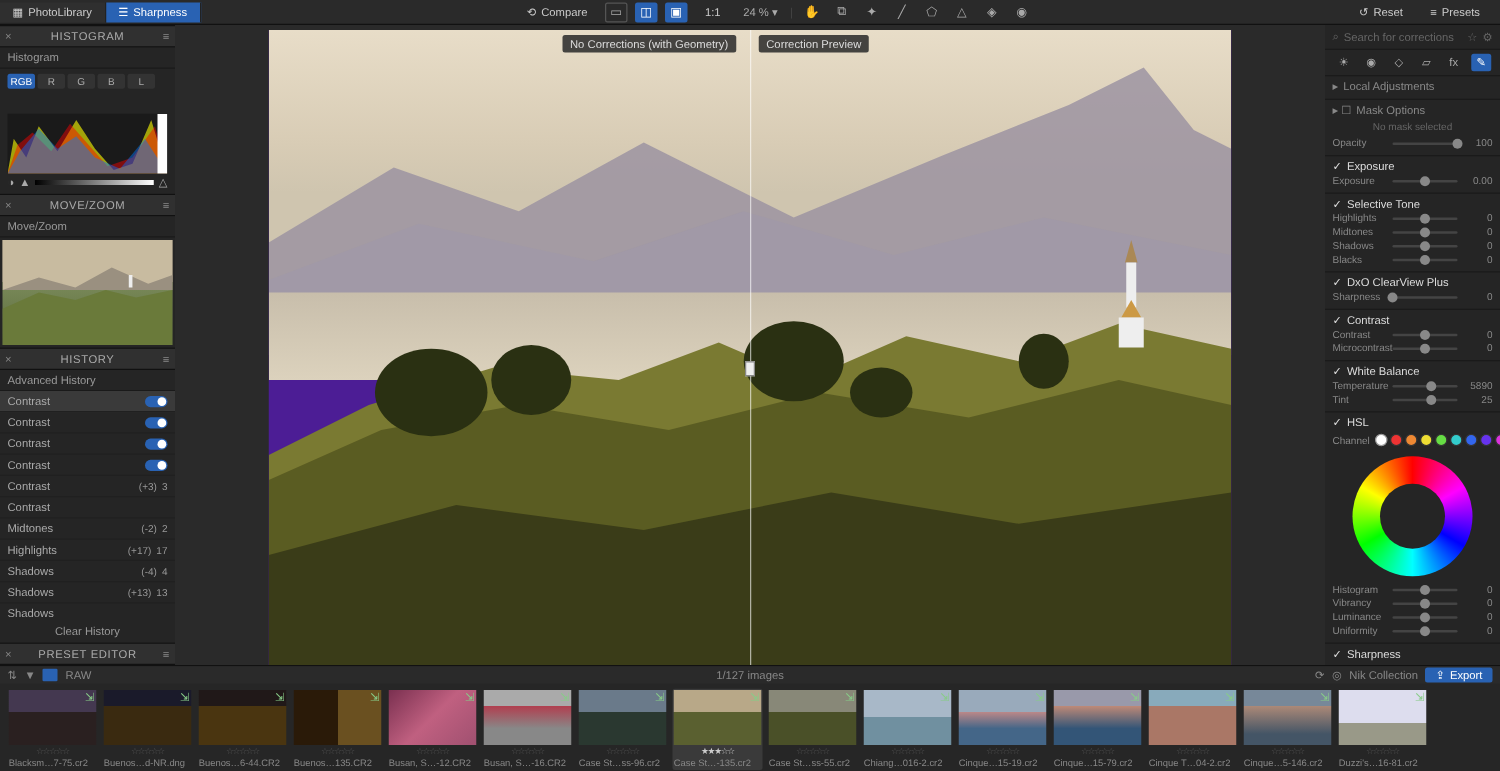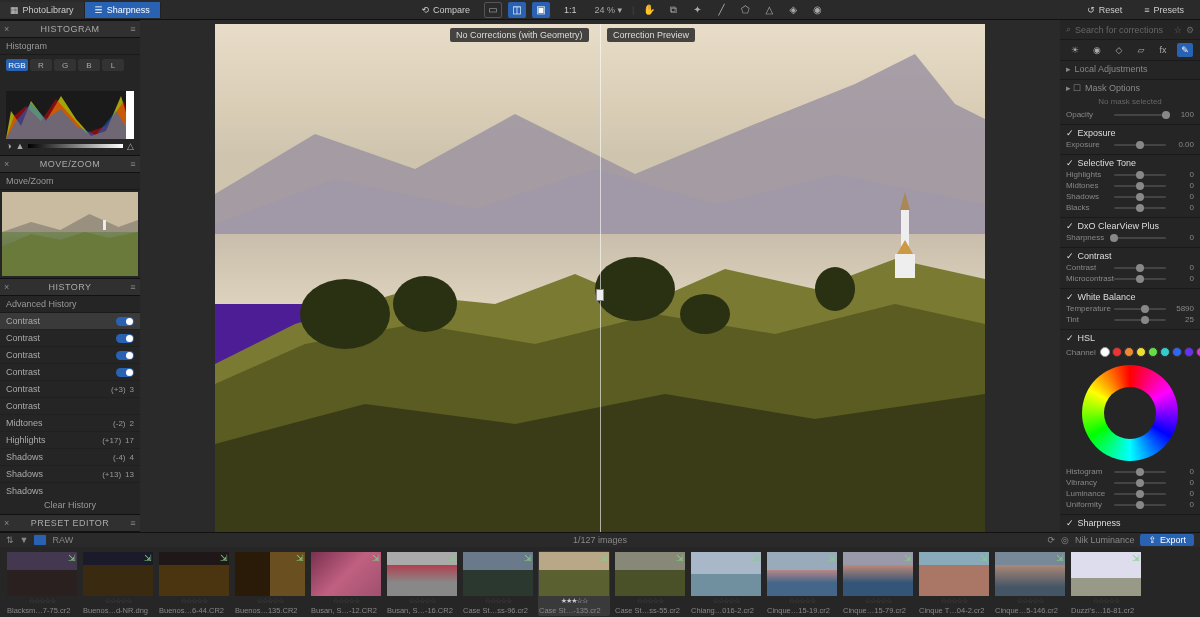--- a/index.html
+++ b/index.html
@@ -506,21 +506,21 @@
       <div class="fs-left">
         <span>⇅</span>
         <span>▼</span>
         <span class="folder-icon"></span>
         <span>RAW</span>
       </div>
       <div class="fs-count">1/127 images</div>
       <div class="fs-right">
         <span>⟳</span>
         <span>◎</span>
-        <span>Nik Luminance</span>
+        <span>Nik Collection</span>
         <div class="export-btn">
           <span>⇪</span>
           <span>Export</span>
         </div>
       </div>
     </div>
     <div class="filmstrip" id="filmstrip">
         <div class="thumb">
           <div class="thumb-img" style="background: linear-gradient(rgb(68, 56, 80) 40%, rgb(42, 32, 32) 40%);">
             <span class="thumb-badge">⇲</span>

